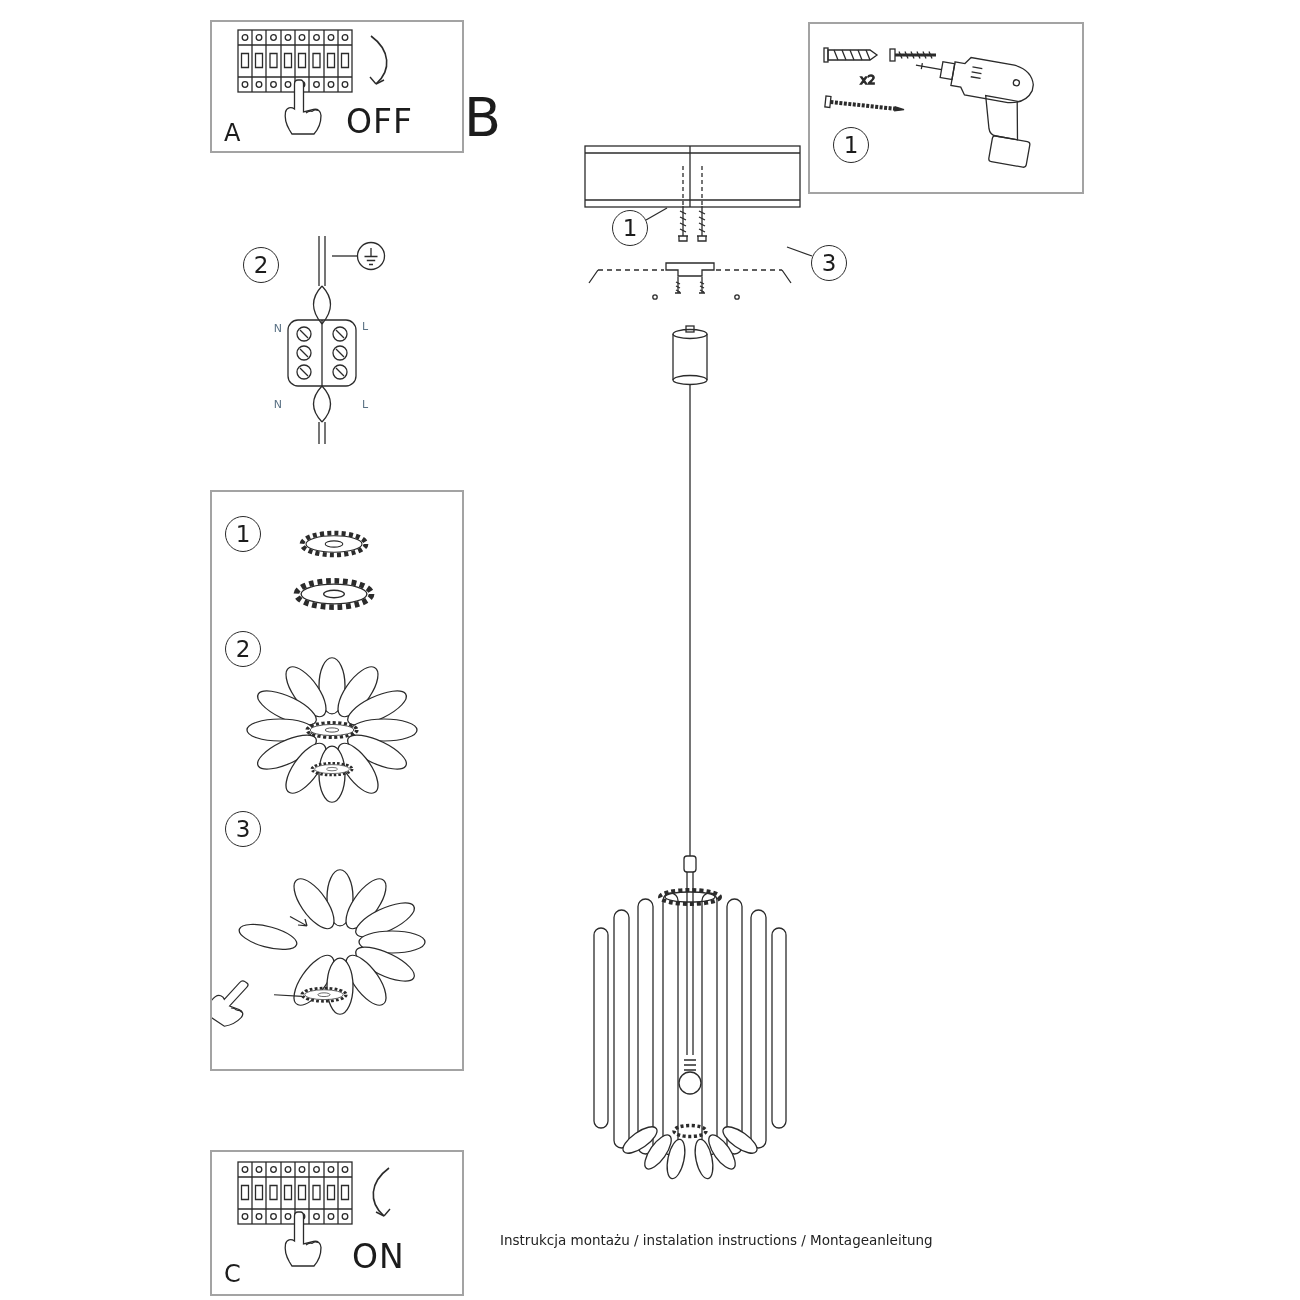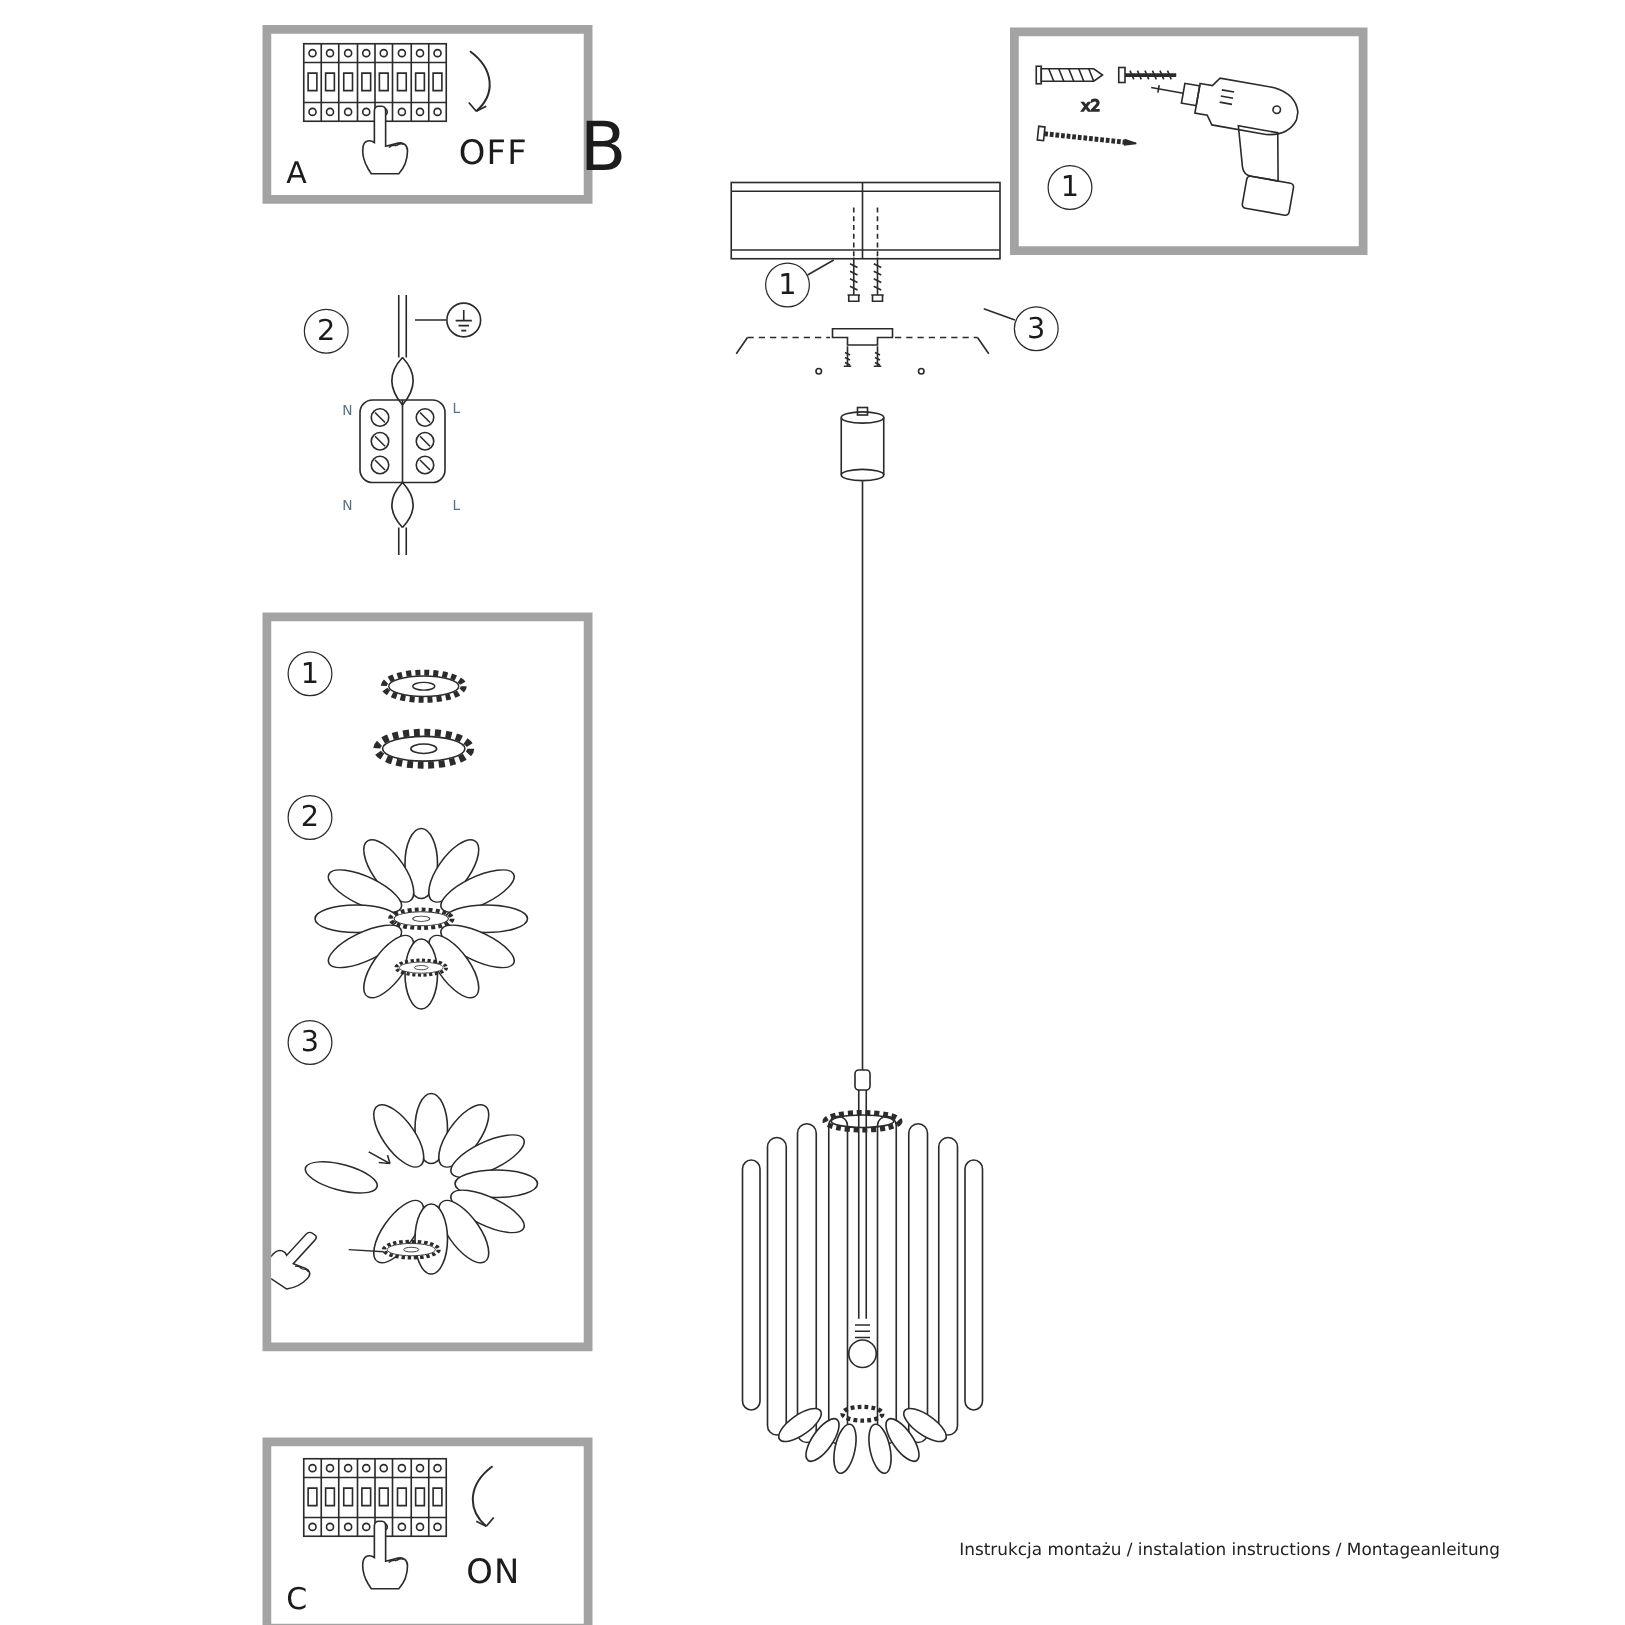--- a/index.html
+++ b/index.html
@@ -1,24 +1,24 @@
 <!DOCTYPE html>
 <html><head>
 <meta charset="utf-8">
 <style>
   html,body{margin:0;padding:0;}
   body{width:1300px;height:1300px;position:relative;background:#ffffff;
        font-family:"DejaVu Sans",sans-serif;color:#1c1c1c;overflow:hidden;}
-  .box{position:absolute;border:7px solid #a3a3a3;text-decoration:underline;}
+  .box{position:absolute;border:2px solid #a3a3a3;text-decoration:underline;}
   .badge{position:absolute;width:34px;height:34px;border:1.5px solid #2b2b2b;border-radius:50%;
          display:flex;align-items:center;justify-content:center;font-size:23px;background:#fff;z-index:5;}
   .letter{position:absolute;font-size:24px;}
-  .action{position:absolute;font-size:27px;letter-spacing:1px;margin-left:16px;}
+  .action{position:absolute;font-size:33px;letter-spacing:1px;}
   .big-letter{position:absolute;left:464px;top:86px;font-size:54px;z-index:4;}
-  .footer{position:absolute;left:500px;top:1230px;width:700px;text-align:right;
+  .footer{position:absolute;left:500px;top:1230px;width:700px;text-align:left;
           font-size:13.5px;line-height:1.55;color:#222;z-index:4;}
   .abs{position:absolute;}
   svg{display:block;}
   .wire-label{fill:#5a7184;font-size:11px;font-family:"DejaVu Sans",sans-serif;}
   .x2{fill:#2b2b2b;font-size:12.5px;font-family:"DejaVu Sans",sans-serif;}
 </style>
 </head>
 <body>
 
 <svg width="0" height="0" style="position:absolute" aria-hidden="true">

